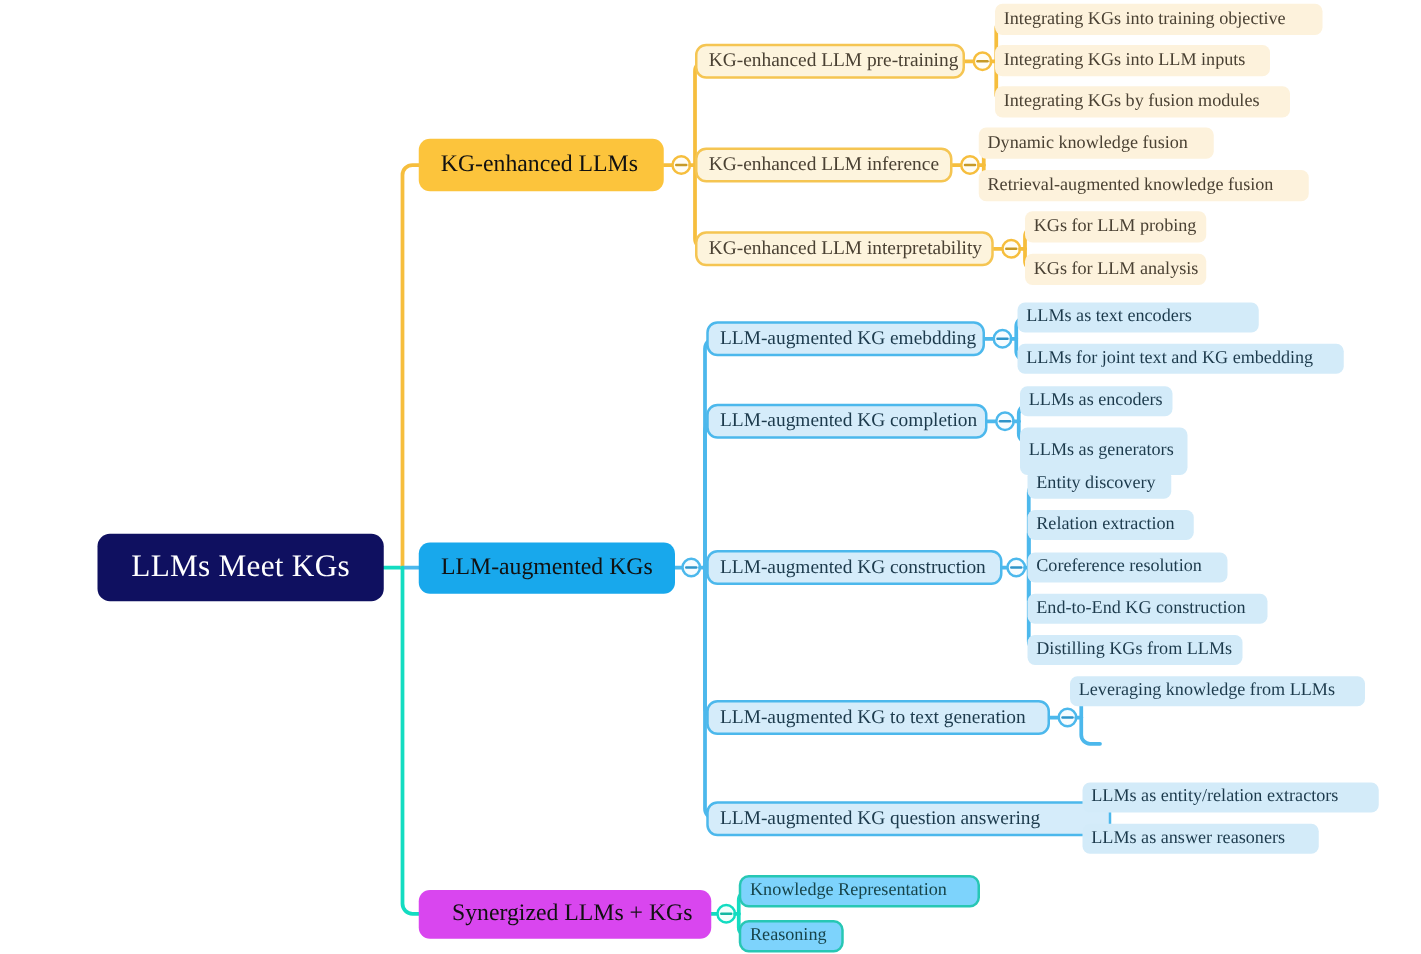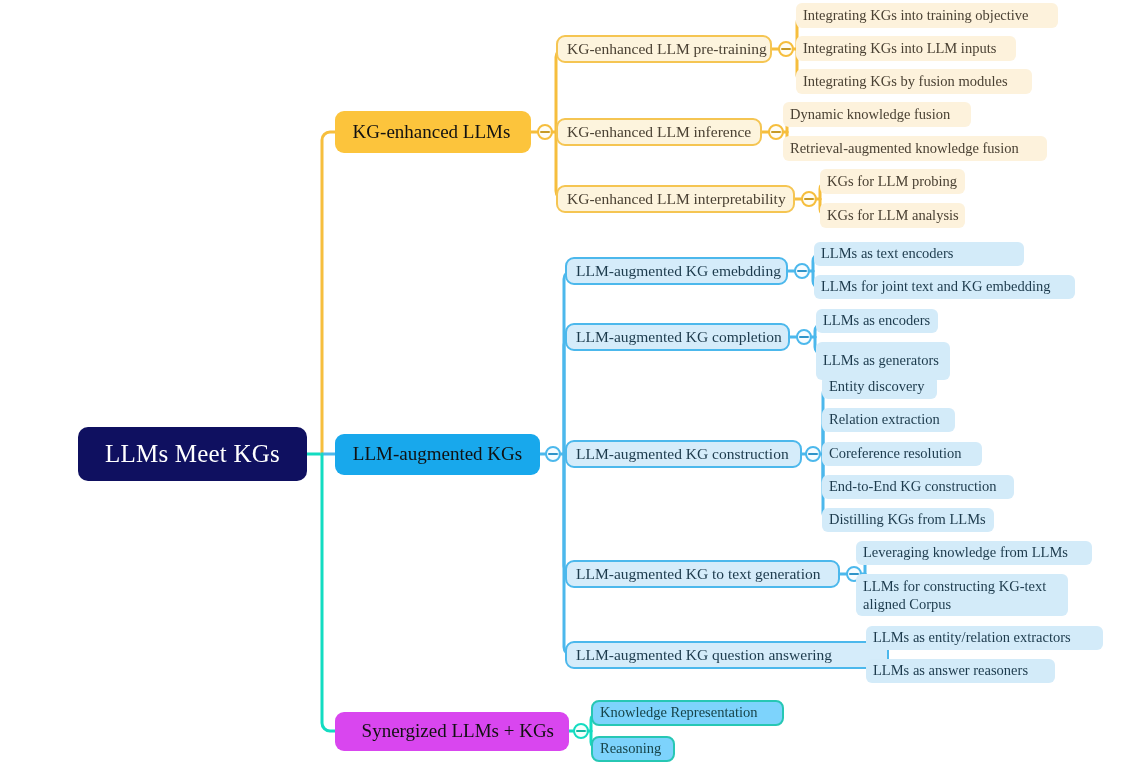--- a/index.html
+++ b/index.html
@@ -268,21 +268,21 @@
   </div>
 
   <div class="node l3 blue" style="left:565px; top:560px; width:275px; height:28px;">
     <span>LLM-augmented KG to text generation</span>
   </div>
 
   <div class="node l3 blue" style="left:565px; top:641px; width:324px; height:28px;">
     <span>LLM-augmented KG question answering</span>
   </div>
 
-  <div class="node leaf blue" style="left:814px; top:242px; width:210px; height:24px;">
+  <div class="node leaf blue" style="left:814px; top:242px; width:193px; height:24px;">
     <span>LLMs as text encoders</span>
   </div>
   <div class="node leaf blue" style="left:814px; top:275px; width:261px; height:24px;">
     <span>LLMs for joint text and KG embedding</span>
   </div>
 
   <div class="node leaf blue" style="left:816px; top:309px; width:122px; height:24px;">
     <span>LLMs as encoders</span>
   </div>
   <div class="node leaf blue" style="left:816px; top:342px; width:134px; height:38px;">
@@ -301,23 +301,20 @@
   <div class="node leaf blue" style="left:822px; top:475px; width:192px; height:24px;">
     <span>End-to-End KG construction</span>
   </div>
   <div class="node leaf blue" style="left:822px; top:508px; width:172px; height:24px;">
     <span>Distilling KGs from LLMs</span>
   </div>
 
   <div class="node leaf blue" style="left:856px; top:541px; width:236px; height:24px;">
     <span>Leveraging knowledge from LLMs</span>
   </div>
-  <div class="node leaf blue multiline" style="left:856px; top:574px; width:212px; height:42px;">
-    <span>LLMs for constructing KG-text aligned Corpus</span>
-  </div>
 
   <div class="node leaf blue" style="left:866px; top:626px; width:237px; height:24px;">
     <span>LLMs as entity/relation extractors</span>
   </div>
   <div class="node leaf blue" style="left:866px; top:659px; width:189px; height:24px;">
     <span>LLMs as answer reasoners</span>
   </div>
 
   <div class="node leaf teal" style="left:591px; top:700px; width:193px; height:26px;">
     <span>Knowledge Representation</span>

